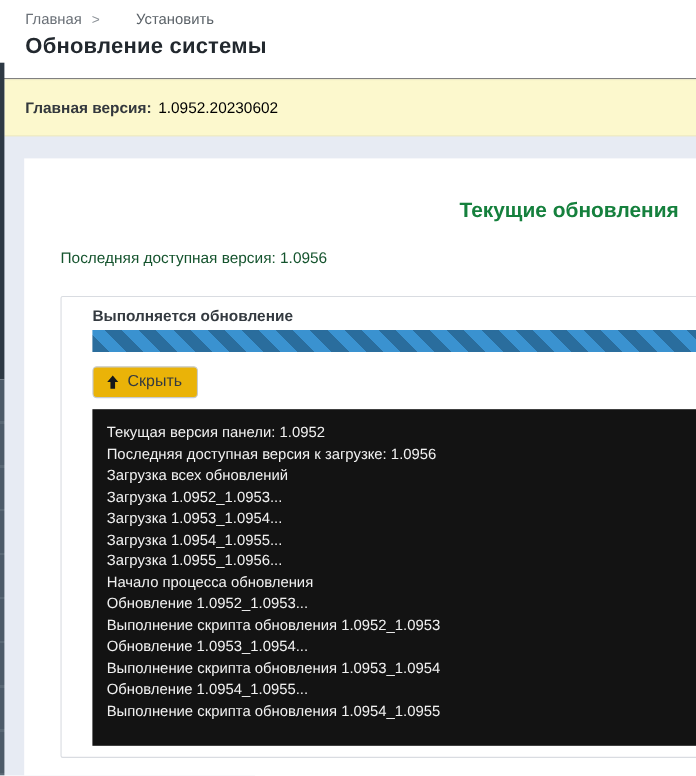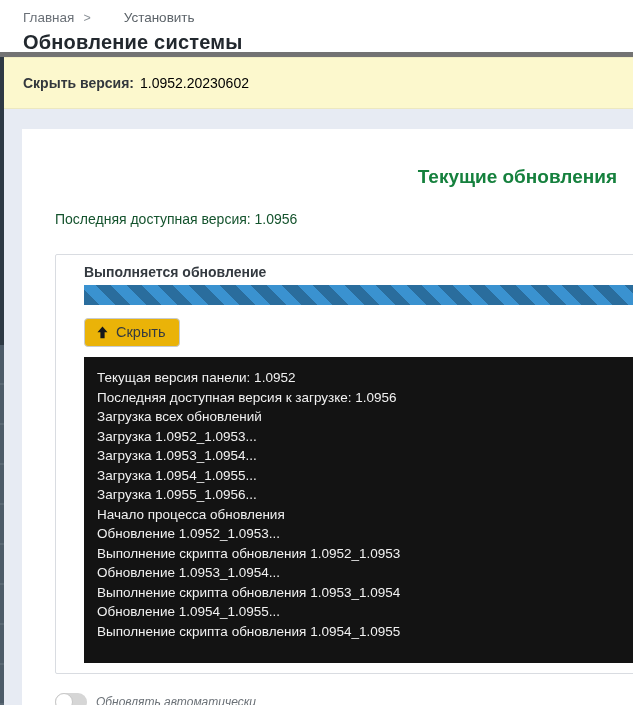--- a/index.html
+++ b/index.html
@@ -4,22 +4,22 @@
 <style>
   html,body{margin:0;padding:0;}
   body{
     width:633px;height:705px;position:relative;overflow:hidden;
     background:#e7ebf3;
     font-family:"Liberation Sans","DejaVu Sans",sans-serif;
     -webkit-font-smoothing:antialiased;
   }
   
   .header{
-    background:#ffffff;height:57px;box-sizing:border-box;
-    padding:10px 0 0 23px;border-bottom:5px solid #737373;
+    background:#ffffff;height:72px;box-sizing:border-box;
+    padding:10px 0 0 23px;border-bottom:1px solid #737373;
   }
   .breadcrumb{font-size:13.5px;color:#6a7077;display:flex;gap:9px;align-items:center;}
   .breadcrumb .sep{color:#8b9197;font-size:12.5px;}
   .breadcrumb .crumb-link{cursor:pointer;}
   .breadcrumb .crumb-current{color:#5c6369;margin-left:24px;}
   .page-title{
     margin:6px 0 0 0;font-size:20px;font-weight:700;color:#22282e;letter-spacing:.2px;
   }
   
   .alert{
@@ -92,21 +92,21 @@
 <div class="header">
   <div class="breadcrumb">
     <span class="crumb-link">Главная</span>
     <span class="sep">&gt;</span>
     <span class="crumb-current">Установить</span>
   </div>
   <h1 class="page-title">Обновление системы</h1>
 </div>
 
 <div class="alert">
-  <b>Скрыть версия:</b>
+  <b>Главная версия:</b>
   <span class="alert-value">1.0952.20230602</span>
 </div>
 
 <div class="spacer"></div>
 
 <div class="card">
   <h2 class="card-title">Текущие обновления</h2>
   <div class="card-sub">Последняя доступная версия: 1.0956</div>
 
   <div class="panel">

